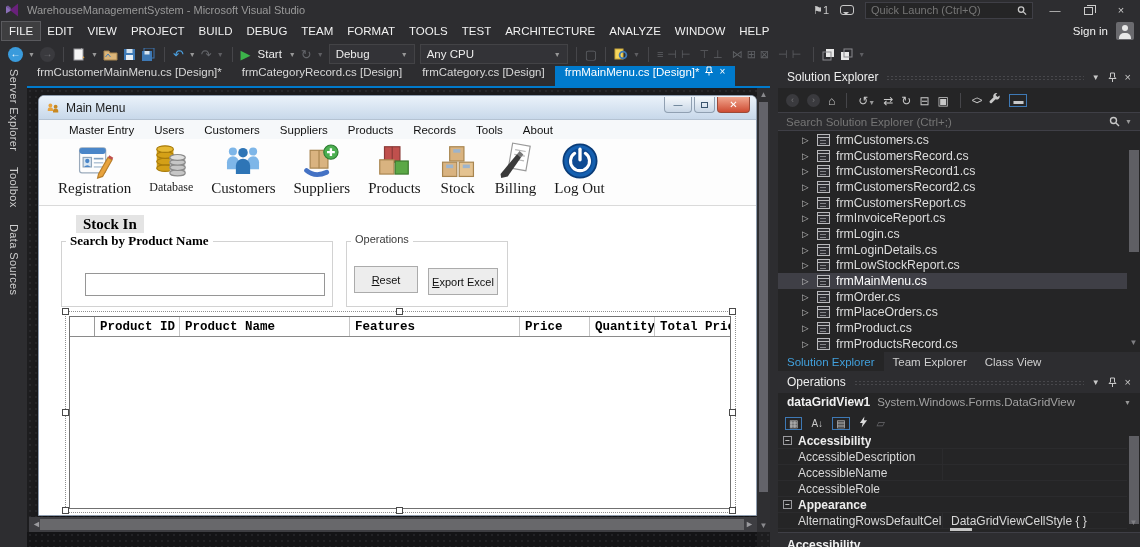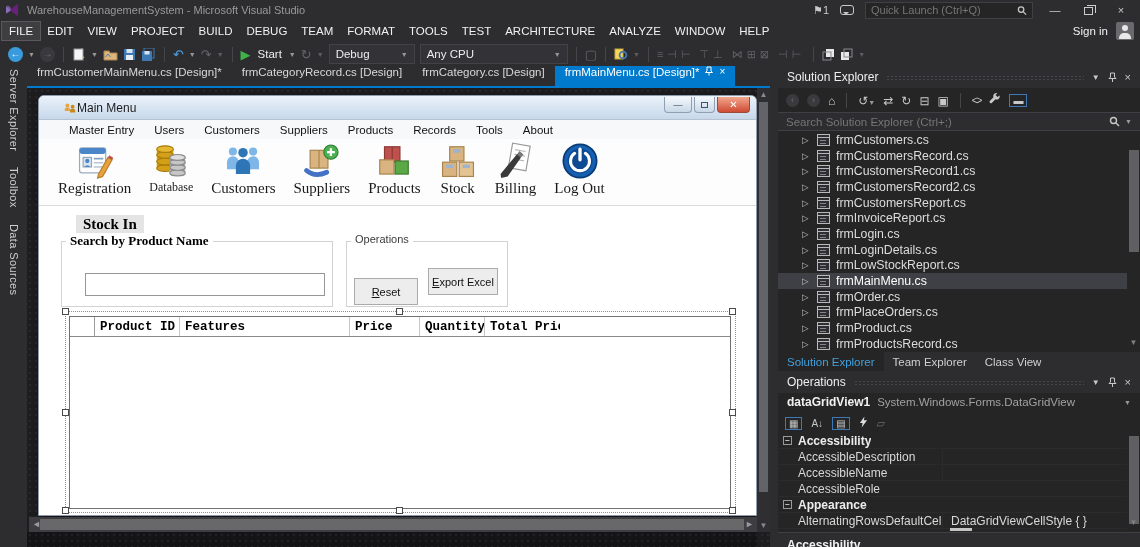--- a/index.html
+++ b/index.html
@@ -59,21 +59,21 @@
 .vscroll{position:absolute;right:0;top:0;width:13px;height:444px;background:#2F2F32}
 .vthumb{position:absolute;left:2px;width:9px;top:14px;height:390px;background:#63636A}
 .varrow{position:absolute;left:0;width:13px;text-align:center;color:#8A8A8E;font-size:8px}
 .hscroll{position:absolute;left:2px;top:429px;width:728px;height:15px;background:#3E3E42}
 .hthumb{position:absolute;left:11px;right:13px;top:2px;bottom:2px;background:#68686B}
 .harrow{position:absolute;top:0;color:#9A9A9E;font-size:9px;line-height:15px}
 .dstrip{position:absolute;left:0;top:444px;width:730px;height:15px;background:#141416;background-image:radial-gradient(#222225 1px,transparent 1px);background-size:6px 6px}
 
 
 .form{position:absolute;left:11px;top:7px;width:719px;height:421px;background:#fff;border:1px solid #8E9CAE;border-radius:6px 6px 0 0;box-shadow:2px 3px 10px rgba(0,0,0,.55);color:#111}
-.form-tb{height:24px;background:linear-gradient(#EAF2FA,#C8D8EA);border-radius:5px 5px 0 0;border-bottom:1px solid #B4C2D2;display:flex;align-items:center;padding:0 24px}
+.form-tb{height:24px;background:linear-gradient(#EAF2FA,#C8D8EA);border-radius:5px 5px 0 0;border-bottom:1px solid #B4C2D2;display:flex;align-items:center;gap:6px;padding:0 7px}
 .form-title{font-size:12px;color:#1B1B1B}
 .fbtns{position:absolute;right:6px;top:1px;display:flex;gap:2px}
 .fbtn{width:28px;height:16px;border:1px solid #90A0B2;border-top:0;border-radius:0 0 4px 4px;background:linear-gradient(#F4F8FC,#C9D7E6);display:flex;align-items:center;justify-content:center;font-size:9px;color:#3A556F}
 .fbtn.close{width:33px;background:linear-gradient(#F2A78F,#CE4C33);border-color:#9C4A38;color:#fff;font-size:10px}
 .maxic{display:inline-block;width:7px;height:6px;border:1px solid #3A556F}
 .form-menu{height:19px;background:#F6F8FA;display:flex;align-items:center;font-size:11.5px;color:#111;padding-left:20px}
 .fmi{padding:0 10px}
 .form-tools{height:67px;border-bottom:1px solid #DADADA;display:flex;align-items:flex-start;padding-left:10px;background:#FDFDFD}
 .titem{display:flex;flex-direction:column;align-items:center;padding:3px 9px 0}
 .titem svg{width:38px;height:38px}
@@ -83,21 +83,21 @@
 .group{position:absolute;border:1px solid #D2D2D2}
 .gtitle{position:absolute;top:-9px;left:4px;background:#fff;padding:0 4px}
 .sg{left:22px;top:145px;width:272px;height:66px}
 .sg .gtitle{font-family:"Liberation Serif",serif;font-weight:bold;font-size:13px;color:#000}
 .og{left:307px;top:145px;width:162px;height:66px}
 .og .gtitle{font-size:11px;color:#3B3B3B}
 .tbox{position:absolute;left:23px;top:31px;width:240px;height:23px;border:1px solid #969696;font-size:12px;padding:0 4px;outline:none;font-family:inherit}
 .btn{position:absolute;height:27px;background:#EDEDED;border:1px solid #ABABAB;font-size:11px;color:#111;display:flex;align-items:center;justify-content:center}
 .btn span{display:block}
 .btn span::first-letter{text-decoration:underline}
-.btn.reset{left:7px;top:36px;width:64px}
+.btn.reset{left:7px;top:24px;width:64px}
 .btn.export{left:81px;top:26px;width:70px}
 .grid{position:absolute;left:30px;top:220px;width:662px;height:193px;border:1px solid #707070;background:#fff}
 .ghead{display:flex;height:20px;border-bottom:1px solid #8A8A8A}
 .gc{border-right:1px solid #C6C6C6;display:flex;align-items:center;padding-left:5px;font-family:Liberation Mono, monospace;font-weight:bold;font-size:12.5px;color:#000;overflow:hidden;white-space:nowrap}
 .c0{width:25px;border-right-color:#9A9A9A}.c1{width:85px}.c2{width:170px}.c3{width:170px}.c4{width:70px}.c5{width:65px}.c6{width:75px;border-right:0}
 .selbox{position:absolute;left:26px;top:215px;width:671px;height:202px;border:1px dotted #8F8F8F;pointer-events:none}
 .handle{position:absolute;width:7px;height:7px;background:#fff;border:1px solid #4A4A4A}
 
 
 .splitter{position:absolute;left:770px;top:66px;width:8px;bottom:0;background:#2D2D30}
@@ -429,20 +429,21 @@
         <div class="btn export">
             <span>Export Excel</span>
           </div>
       </div>
 
       <div class="selbox"></div>
       <div class="grid">
         <div class="ghead">
           <span class="gc c0"></span>
           <span class="gc c1">Product ID</span>
+          <span class="gc c2">Product Name</span>
           <span class="gc c3">Features</span>
           <span class="gc c4">Price</span>
           <span class="gc c5">Quantity</span>
           <span class="gc c6">Total Price</span>
         </div>
       </div>
       <span class="handle" style="left:23px;top:212px"></span>
       <span class="handle" style="left:357px;top:212px"></span>
       <span class="handle" style="left:690px;top:212px"></span>
       <span class="handle" style="left:23px;top:313px"></span>

